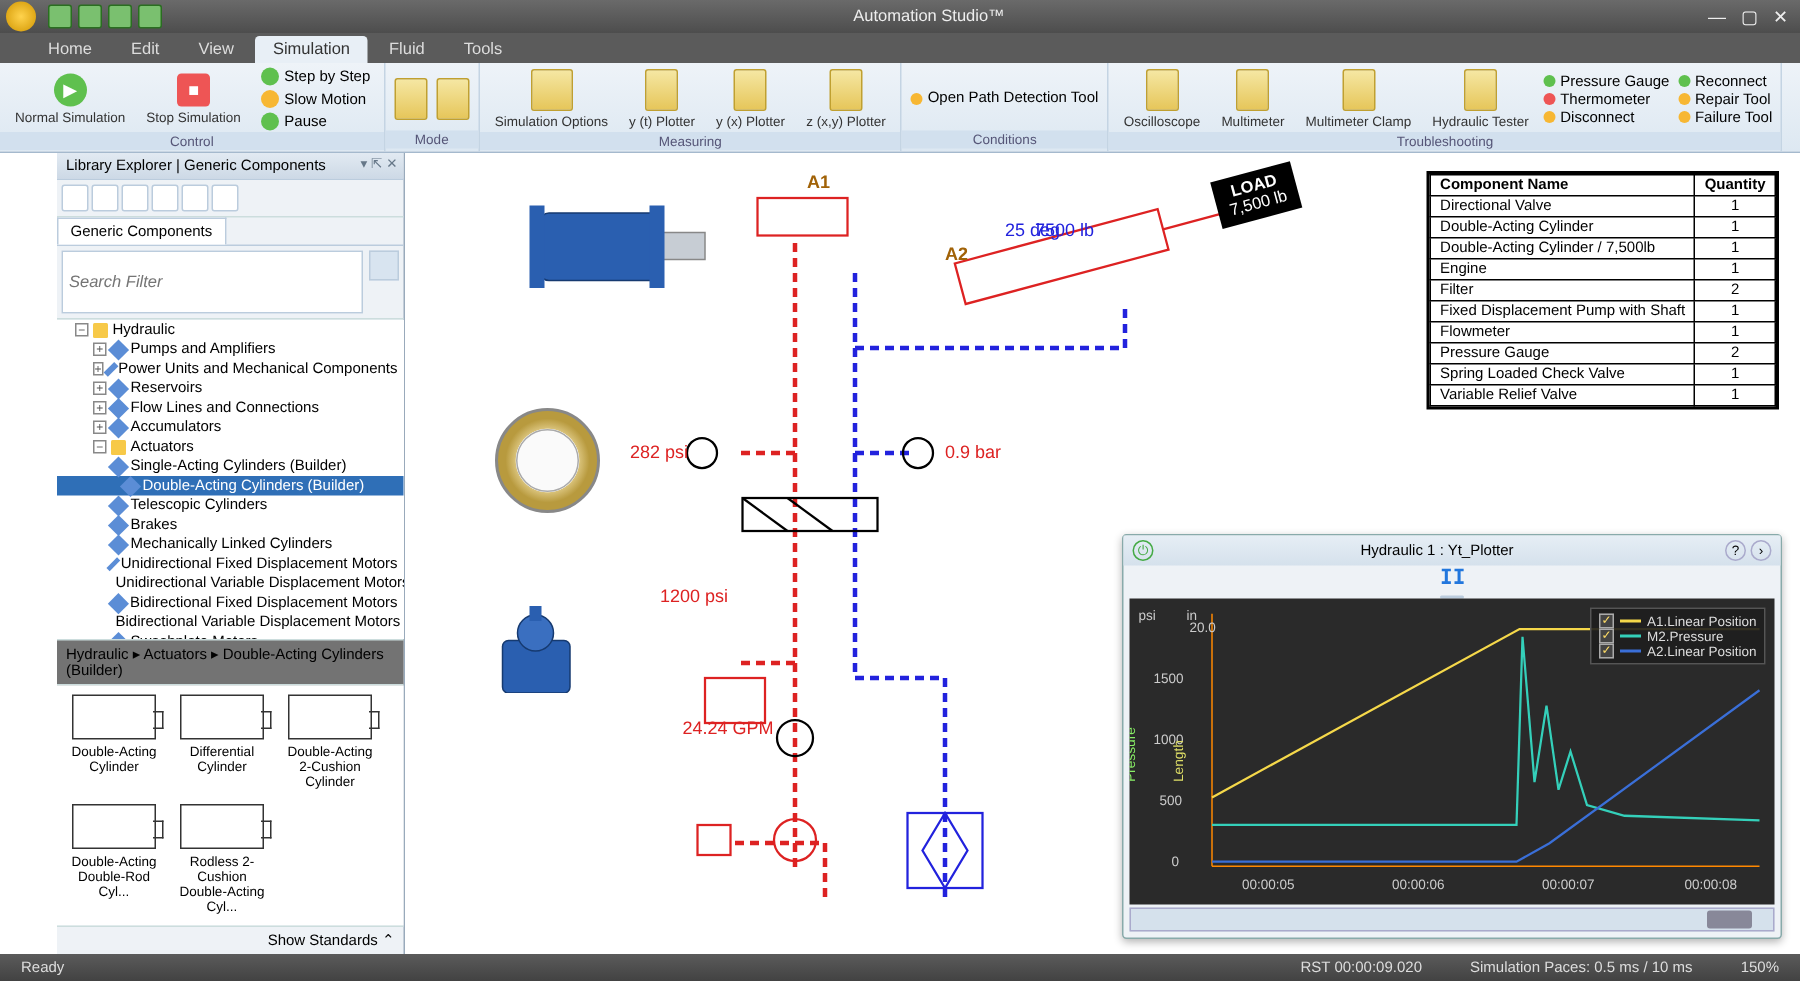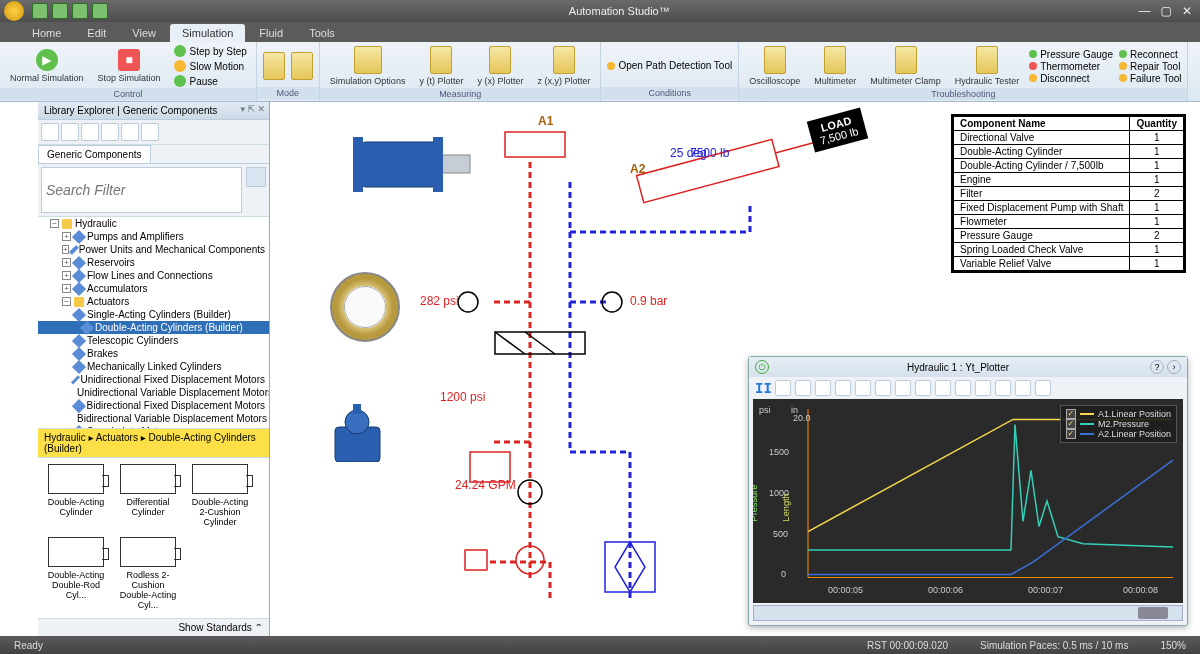--- a/index.html
+++ b/index.html
@@ -42,31 +42,31 @@
 
 
 .library { width: 232px; background: #eef2f6; border-right: 1px solid #9ab; display: flex; flex-direction: column; }
 .library .hdr { background: linear-gradient(#e2eaf2,#cdd9e6); padding: 3px 6px; font-size: 10px; border-bottom: 1px solid #bcd; position: relative; }
 .library .hdr .pins { position: absolute; right: 4px; top: 2px; font-size: 9px; color: #678; }
 .library .iconrow { display: flex; gap: 2px; padding: 3px; border-bottom: 1px solid #cdd; }
 .library .iconrow span { width: 18px; height: 18px; border: 1px solid #bcd; background: #fff; border-radius: 2px; }
 .library .tabrow { display: flex; border-bottom: 1px solid #bcd; }
 .library .tabrow .ltab { padding: 3px 8px; font-size: 10px; background: #fff; border: 1px solid #bcd; border-bottom: none; margin-right: -1px; }
 .library .search { padding: 3px; border-bottom: 1px solid #cdd; display: flex; gap: 4px; }
-.library .search input { flex: 1; border: 1px solid #bcd; padding: 14px 4px; font-size: 14px; font-style: italic; color: #999; }
+.library .search input { flex: 1; border: 1px solid #bcd; padding: 14px 4px; font-size: 11px; font-style: italic; color: #999; }
 .library .search .sic { width: 20px; height: 20px; background: #d8e4f0; border: 1px solid #bcd; }
 .tree { flex: 1; overflow: auto; background: #fff; font-size: 10px; }
 .tree .nd { padding: 1px 4px 1px 12px; white-space: nowrap; display: flex; align-items: center; gap: 3px; }
 .tree .nd.l1 { padding-left: 24px; }
 .tree .nd.l2 { padding-left: 36px; }
 .tree .nd .tg { width: 9px; height: 9px; border: 1px solid #888; text-align: center; line-height: 7px; font-size: 8px; color: #555; }
 .tree .nd .ico { width: 10px; height: 10px; background: #5b8dd6; transform: rotate(45deg); }
 .tree .nd .ico.f { background: #f7c948; border-radius: 1px; transform: none; }
 .tree .nd.sel { background: #2f6fb7; color: #fff; padding-left: 44px; }
-.breadcrumb { padding: 3px 6px; font-size: 10px; background: #fde047; border-top: 1px solid #cdd; border-bottom: 1px solid #cdd; }
+.breadcrumb { padding: 3px 6px; font-size: 10px; background: #737373; border-top: 1px solid #cdd; border-bottom: 1px solid #cdd; }
 .thumbs { flex-shrink: 0; background: #fff; padding: 6px; display: flex; flex-wrap: wrap; gap: 8px; height: 160px; overflow: hidden; }
 .thumb { width: 64px; text-align: center; font-size: 9px; }
 .thumb .sym { width: 56px; height: 30px; border: 1px solid #333; margin: 0 auto 3px; position: relative; }
 .thumb .sym::before { content: ""; position: absolute; right: -6px; top: 10px; width: 6px; height: 10px; border: 1px solid #333; border-left: none; }
 .library .foot { padding: 3px 6px; font-size: 10px; text-align: right; border-top: 1px solid #cdd; }
 
 
 .canvas { flex: 1; background: #fff; position: relative; overflow: hidden; }
 .canvas svg { position: absolute; top: 0; left: 0; }
 .clabel { position: absolute; font-size: 12px; font-weight: bold; color: #a16207; }
@@ -80,21 +80,21 @@
 .comptable th, .comptable td { border: 1px solid #000; padding: 1px 6px; font-size: 10px; text-align: left; }
 .comptable th { font-weight: bold; }
 .comptable td.q { text-align: center; }
 
 
 .plotter { position: absolute; right: 12px; bottom: 10px; width: 440px; height: 270px; background: #eef2f6; border: 1px solid #8aa; border-radius: 3px; box-shadow: 0 2px 6px rgba(0,0,0,.3); display: flex; flex-direction: column; }
 .plotter .pt { height: 20px; display: flex; align-items: center; padding: 0 6px; background: linear-gradient(#e6eef5,#d5e1ec); font-size: 10px; }
 .plotter .pt .pwr { width: 14px; height: 14px; border-radius: 50%; border: 1px solid #4a4; color: #4a4; text-align: center; line-height: 12px; font-size: 9px; }
 .plotter .pt .ttl { flex: 1; text-align: center; }
 .plotter .pt .hb { width: 14px; height: 14px; border: 1px solid #aac; border-radius: 50%; margin-left: 3px; text-align: center; line-height: 12px; font-size: 9px; }
-.plotter .tb { height: 22px; display: flex; align-items: center; gap: 4px; padding: 0 6px; }
+.plotter .tb { height: 22px; display: flex; align-items: center; gap: 4px; padding: 0 6px; flex-direction: column; }
 .plotter .tb span { width: 16px; height: 16px; border: 1px solid #bcd; background: #fff; border-radius: 2px; }
 .plotter .tb .pause { color: #27d; font-weight: bold; font-family: monospace; border: none; background: none; font-size: 14px; }
 .plotter .chart { flex: 1; background: #2a2a2a; margin: 0 4px; position: relative; }
 .plotter .legend { position: absolute; right: 6px; top: 6px; background: rgba(30,30,30,.9); border: 1px solid #555; padding: 3px 5px; font-size: 9px; color: #ddd; }
 .plotter .legend .li { display: flex; align-items: center; gap: 4px; }
 .plotter .legend .cb { width: 10px; height: 10px; border: 1px solid #aaa; background: #444; text-align: center; line-height: 8px; font-size: 8px; color: #fd6; }
 .plotter .legend .sw { width: 14px; height: 2px; }
 .plotter .sb { height: 16px; background: #d5e1ec; margin: 2px 4px 4px; border: 1px solid #aac; position: relative; }
 .plotter .sb .th { position: absolute; right: 14px; top: 1px; width: 30px; height: 12px; background: #889; border-radius: 2px; }
 

